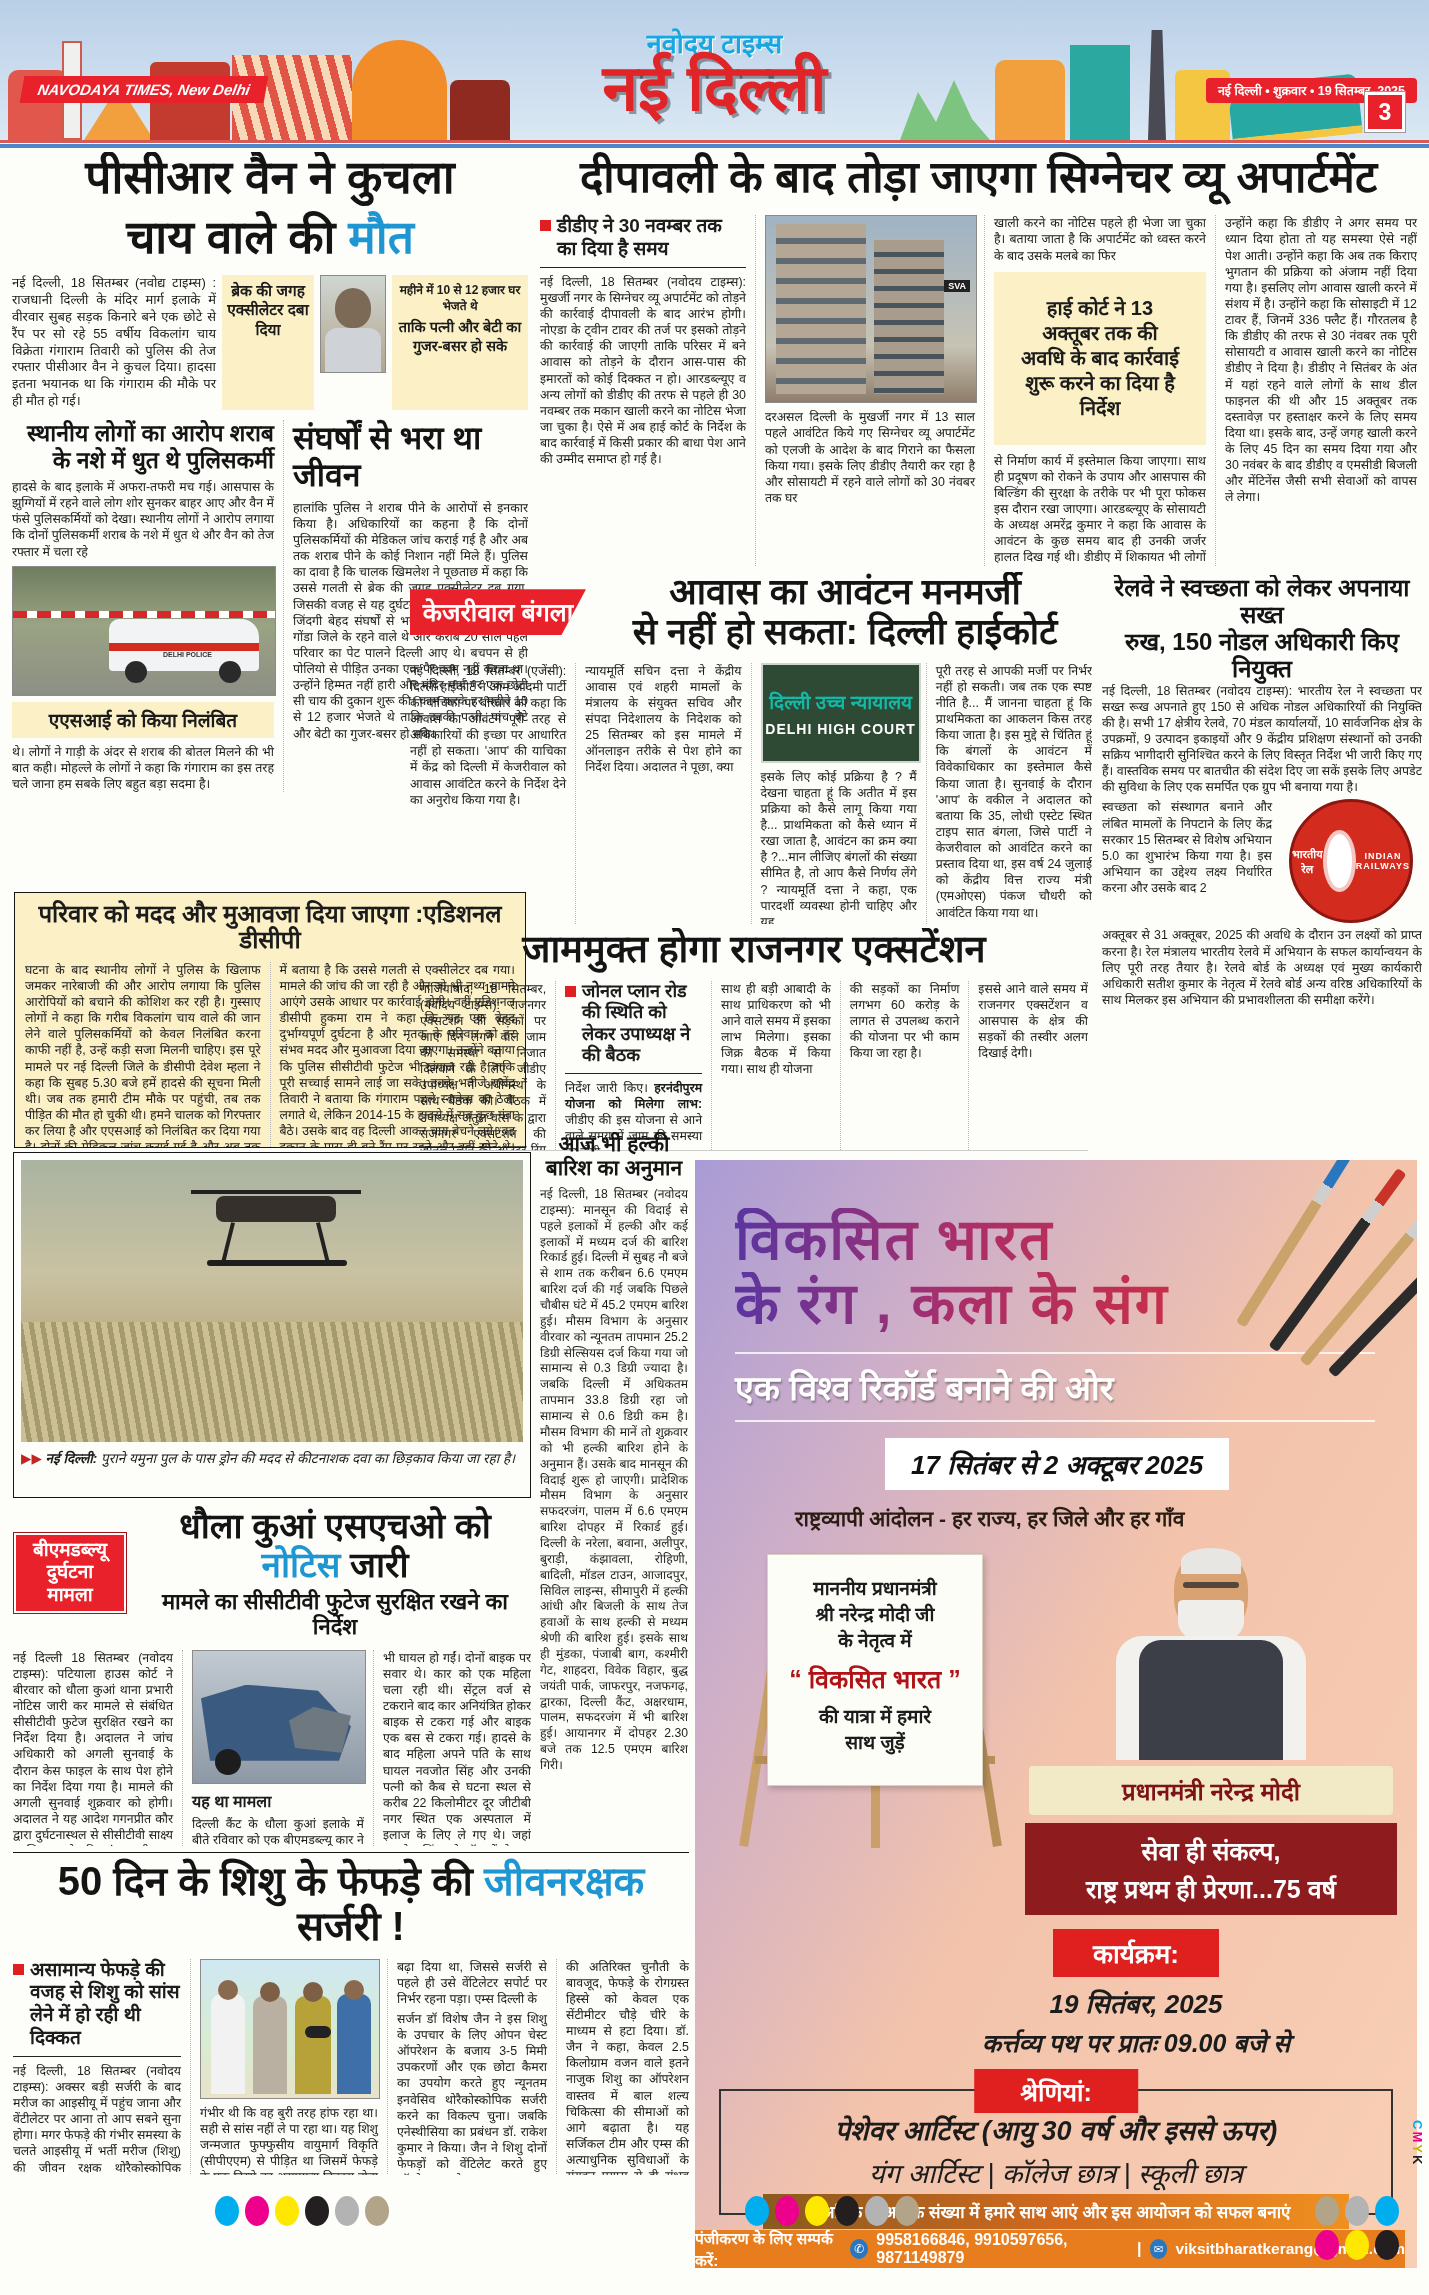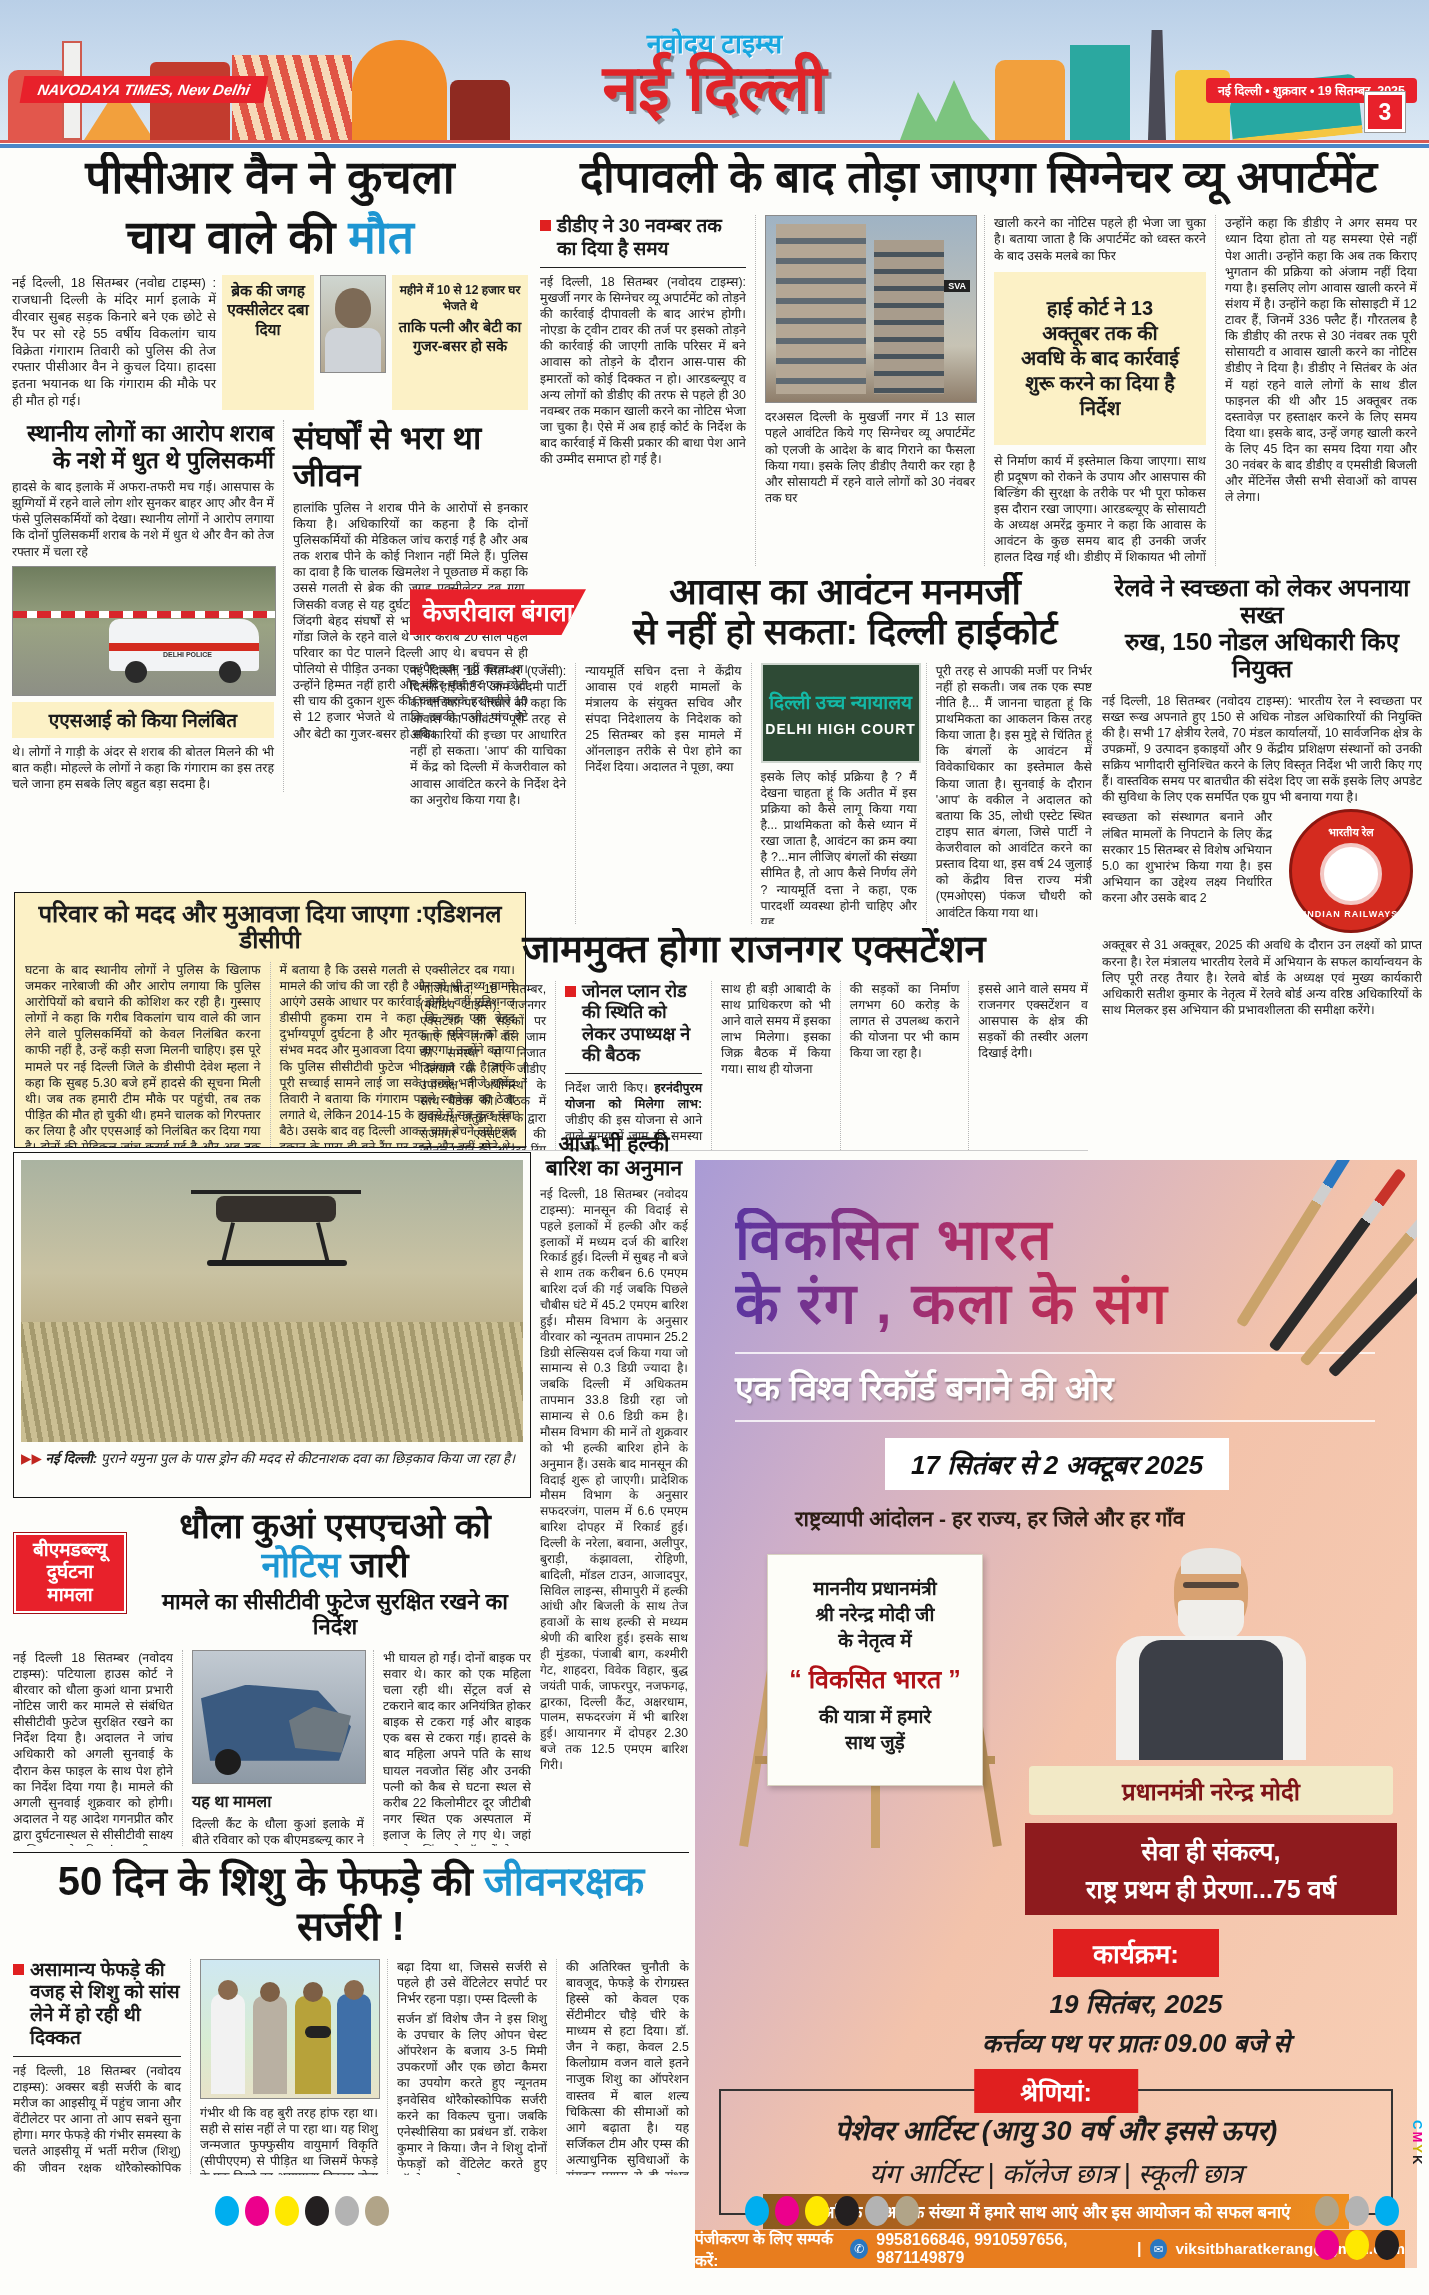--- a/index.html
+++ b/index.html
@@ -169,26 +169,26 @@
         </div>
         <div class="body-txt" style="margin-top:6px">इसके लिए कोई प्रक्रिया है ? मैं देखना चाहता हूं कि अतीत में इस प्रक्रिया को कैसे लागू किया गया है... प्राथमिकता को कैसे ध्यान में रखा जाता है, आवंटन का क्रम क्या है ?...मान लीजिए बंगलों की संख्या सीमित है, तो आप कैसे निर्णय लेंगे ? न्यायमूर्ति दत्ता ने कहा, एक पारदर्शी व्यवस्था होनी चाहिए और यह</div>
       </div>
       <div class="body-txt" style="flex:1">पूरी तरह से आपकी मर्जी पर निर्भर नहीं हो सकती। जब तक एक स्पष्ट नीति है... मैं जानना चाहता हूं कि प्राथमिकता का आकलन किस तरह किया जाता है। इस मुद्दे से चिंतित हूं कि बंगलों के आवंटन में विवेकाधिकार का इस्तेमाल कैसे किया जाता है। सुनवाई के दौरान 'आप' के वकील ने अदालत को बताया कि 35, लोधी एस्टेट स्थित टाइप सात बंगला, जिसे पार्टी ने केजरीवाल को आवंटित करने का प्रस्ताव दिया था, इस वर्ष 24 जुलाई को केंद्रीय वित्त राज्य मंत्री (एमओएस) पंकज चौधरी को आवंटित किया गया था।</div>
     </div>
   </div>
 
   <div class="art" style="left:1102px;top:575px;width:320px;height:568px">
     <div class="hl" style="font-size:24px">रेलवे ने स्वच्छता को लेकर अपनाया सख्त</div>
     <div class="hl" style="font-size:24px">रुख, 150 नोडल अधिकारी किए नियुक्त</div>
-    <div style="position:relative;margin-top:10px">
+    <div style="position:relative;margin-top:0">
       <div class="body-txt">नई दिल्ली, 18 सितम्बर (नवोदय टाइम्स): भारतीय रेल ने स्वच्छता पर सख्त रूख अपनाते हुए 150 से अधिक नोडल अधिकारियों की नियुक्ति की है। सभी 17 क्षेत्रीय रेलवे, 70 मंडल कार्यालयों, 10 सार्वजनिक क्षेत्र के उपक्रमों, 9 उत्पादन इकाइयों और 9 केंद्रीय प्रशिक्षण संस्थानों को उनकी सक्रिय भागीदारी सुनिश्चित करने के लिए विस्तृत निर्देश भी जारी किए गए हैं। वास्तविक समय पर बातचीत की संदेश दिए जा सकें इसके लिए अपडेट की सुविधा के लिए एक समर्पित एक ग्रुप भी बनाया गया है।</div>
       <div style="display:flex;gap:8px;margin-top:4px">
         <div class="body-txt" style="width:170px;flex:none">स्वच्छता को संस्थागत बनाने और लंबित मामलों के निपटाने के लिए केंद्र सरकार 15 सितम्बर से विशेष अभियान 5.0 का शुभारंभ किया गया है। इस अभियान का उद्देश्य लक्ष्य निर्धारित करना और उसके बाद 2</div>
         <div style="flex:1;display:flex;align-items:center;justify-content:center">
-          <div style="width:118px;height:118px;border-radius:50%;background:#d42b1f;border:3px solid #8c1710;display:flex;flex-direction:column;align-items:center;justify-content:center;text-align:center">
+          <div style="width:118px;height:118px;border-radius:50%;background:#d42b1f;border:3px solid #8c1710;display:flex;flex-direction:row;align-items:center;justify-content:center;text-align:center">
             <span style="color:#fff;font-size:11px;font-weight:700">भारतीय रेल</span>
             <i style="display:block;width:54px;height:54px;border-radius:50%;background:#fff;margin:4px 0;border:4px solid #f3c7c3"></i>
             <span style="color:#fff;font-size:9px;font-weight:700;letter-spacing:1px">INDIAN RAILWAYS</span>
           </div>
         </div>
       </div>
       <div class="body-txt" style="margin-top:4px">अक्तूबर से 31 अक्तूबर, 2025 की अवधि के दौरान उन लक्ष्यों को प्राप्त करना है। रेल मंत्रालय भारतीय रेलवे में अभियान के सफल कार्यान्वयन के लिए पूरी तरह तैयार है। रेलवे बोर्ड के अध्यक्ष एवं मुख्य कार्यकारी अधिकारी सतीश कुमार के नेतृत्व में रेलवे बोर्ड अन्य वरिष्ठ अधिकारियों के साथ मिलकर इस अभियान की प्रभावशीलता की समीक्षा करेंगे।</div>
     </div>
   </div>
 

